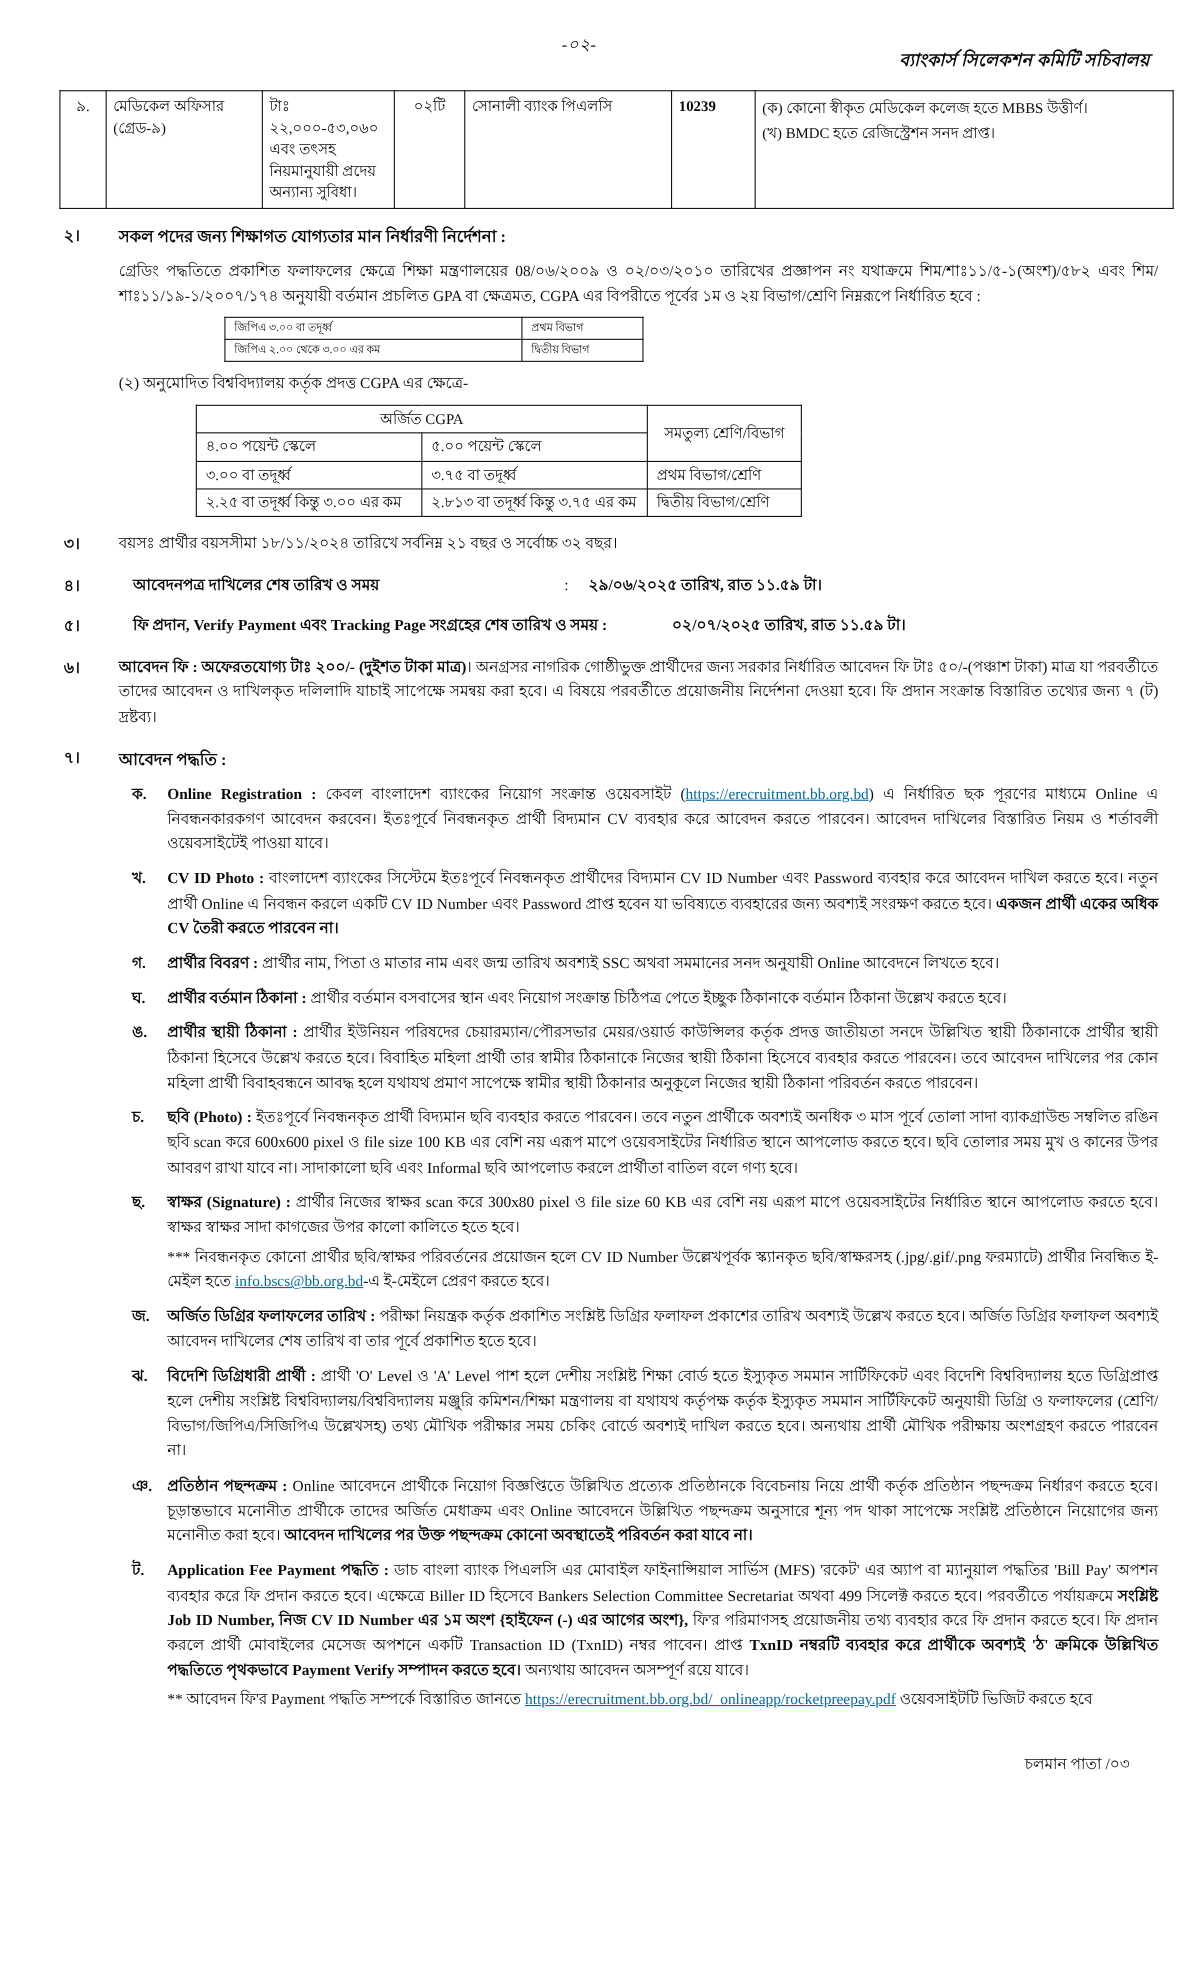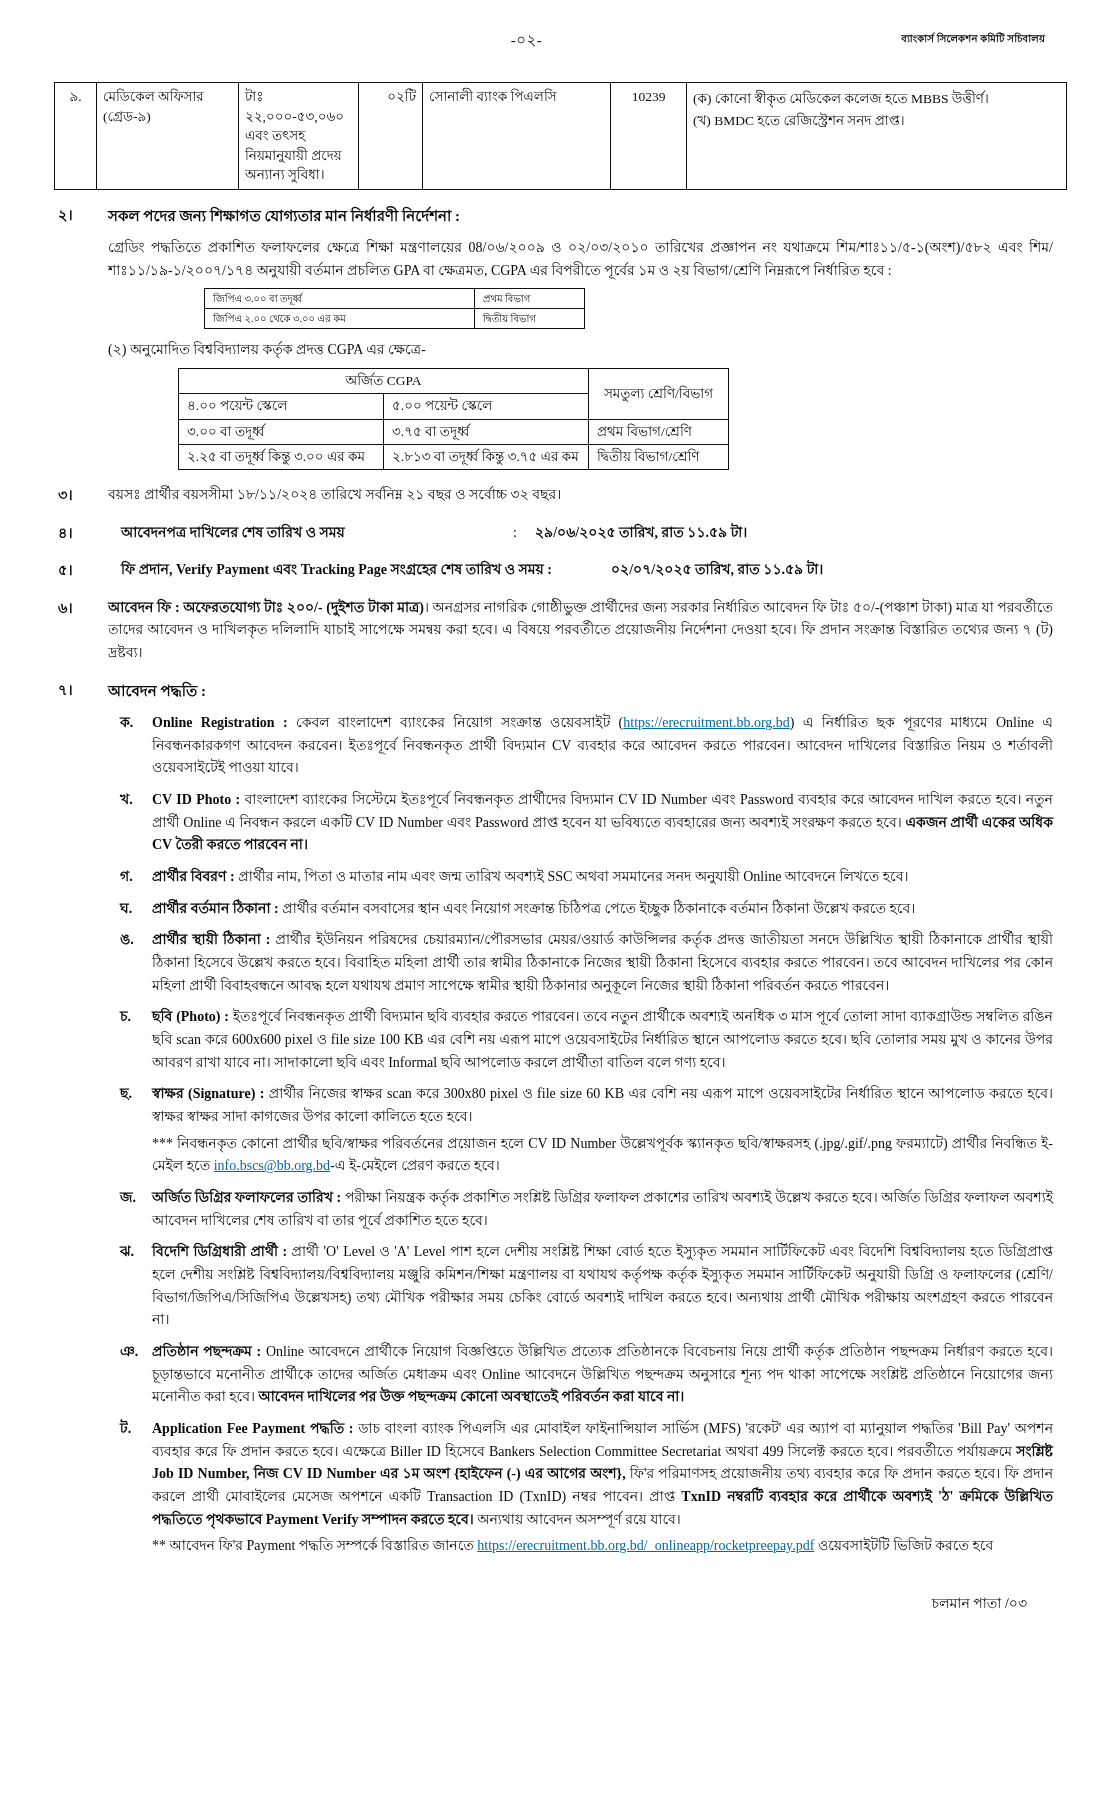--- a/index.html
+++ b/index.html
@@ -22,31 +22,32 @@
   }
 
   
   .doc-header {
     display: flex;
     align-items: flex-start;
     justify-content: center;
     position: relative;
     height: 44px;
     margin-bottom: 10px;
+    font-style: italic;
   }
   .page-number {
     font-size: 15px;
     letter-spacing: .5px;
     margin-left: -40px;
   }
   .header-right {
     position: absolute;
     right: 8px;
-    top: 3px;
-    font-size: 10px;
+    top: 14px;
+    font-size: 16px;
     font-weight: bold;
     letter-spacing: .2px;
   }
 
   
   table.posts-table {
     width: 1012px;
     margin: 0 auto 0 14px;
     border-collapse: collapse;
     table-layout: fixed;
@@ -54,24 +55,24 @@
   table.posts-table td {
     border: 1px solid #111;
     padding: 4px 6px;
     font-size: 13.5px;
     vertical-align: top;
     line-height: 1.45;
   }
   td.c-sl   { width: 42px;  text-align: center; vertical-align: middle; }
   td.c-post { width: 142px; }
   td.c-pay  { width: 120px; margin-top: 40px; }
-  td.c-vac  { width: 64px;  text-align: right; }
+  td.c-vac  { width: 64px;  text-align: center; }
   td.c-org  { width: 188px; }
-  td.c-jid  { width: 76px;  text-align: center; vertical-align: middle;
-              font-family: "Liberation Serif", serif; font-weight: normal; font-size: 17px; }
+  td.c-jid  { width: 76px;  vertical-align: middle;
+              font-family: "Liberation Serif", serif; font-weight: bold; font-size: 17px; }
   td.c-qual { width: 380px; vertical-align: middle; }
   td.c-qual div { margin: 2px 0; }
 
   
   .clause {
     display: flex;
     margin-top: 14px;
     font-size: 14px;
     line-height: 1.62;
   }

